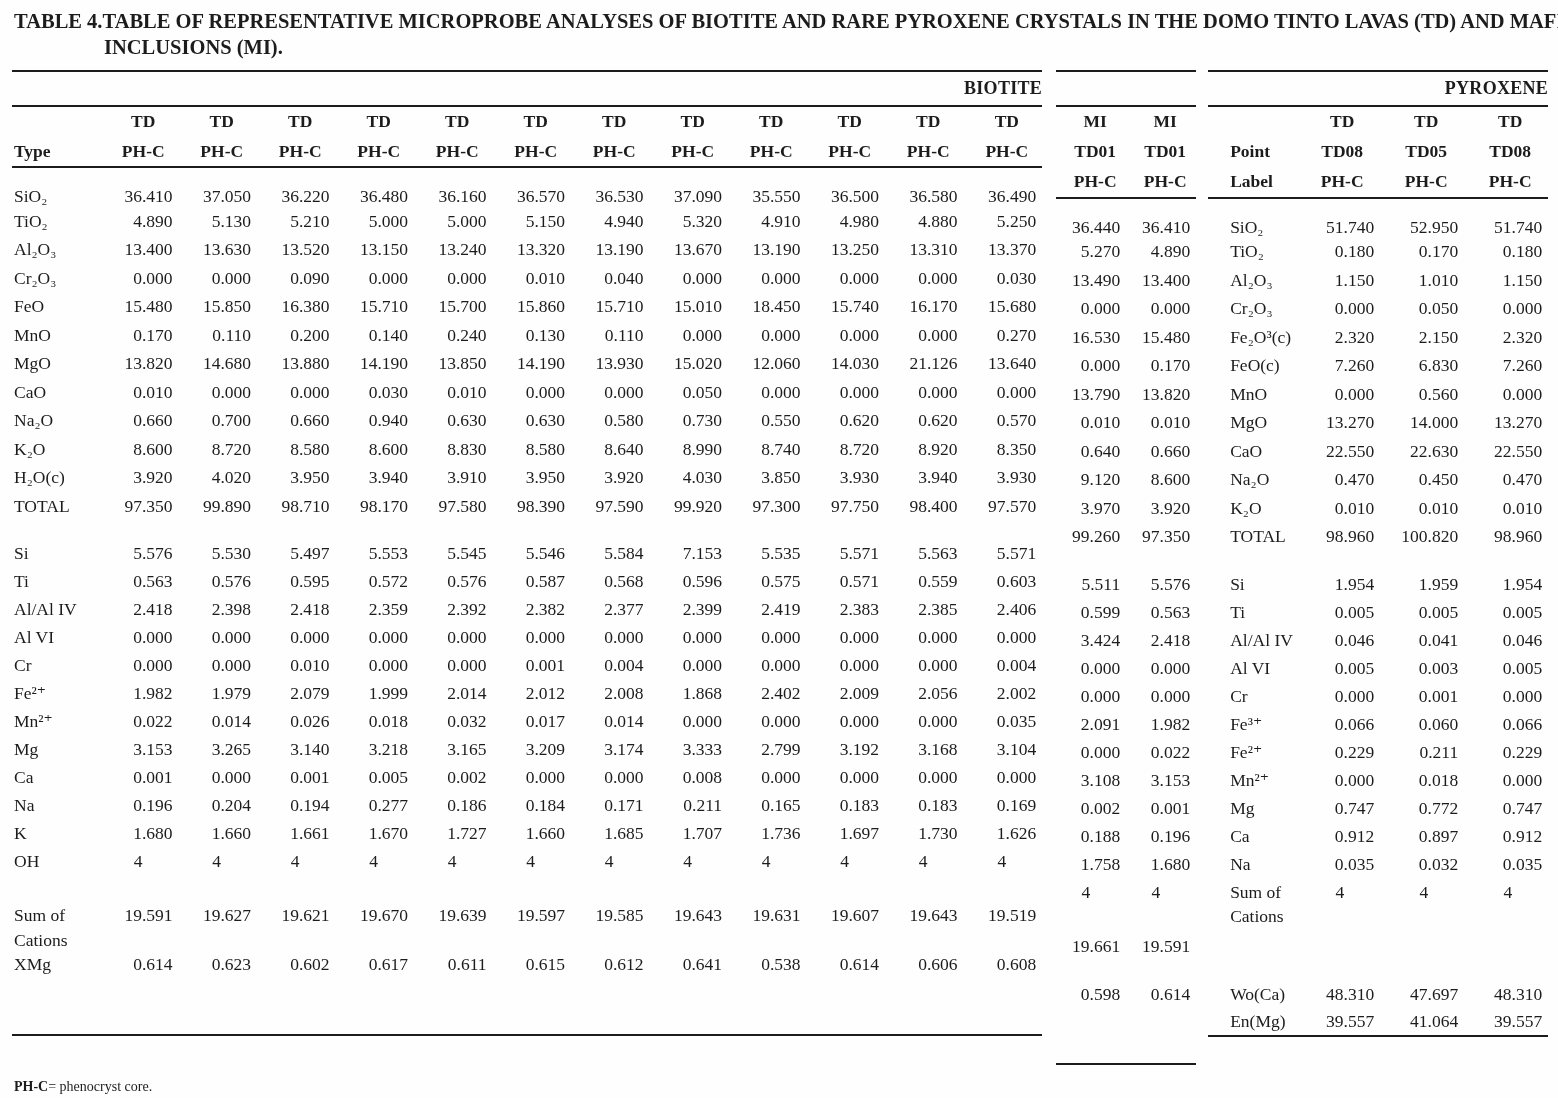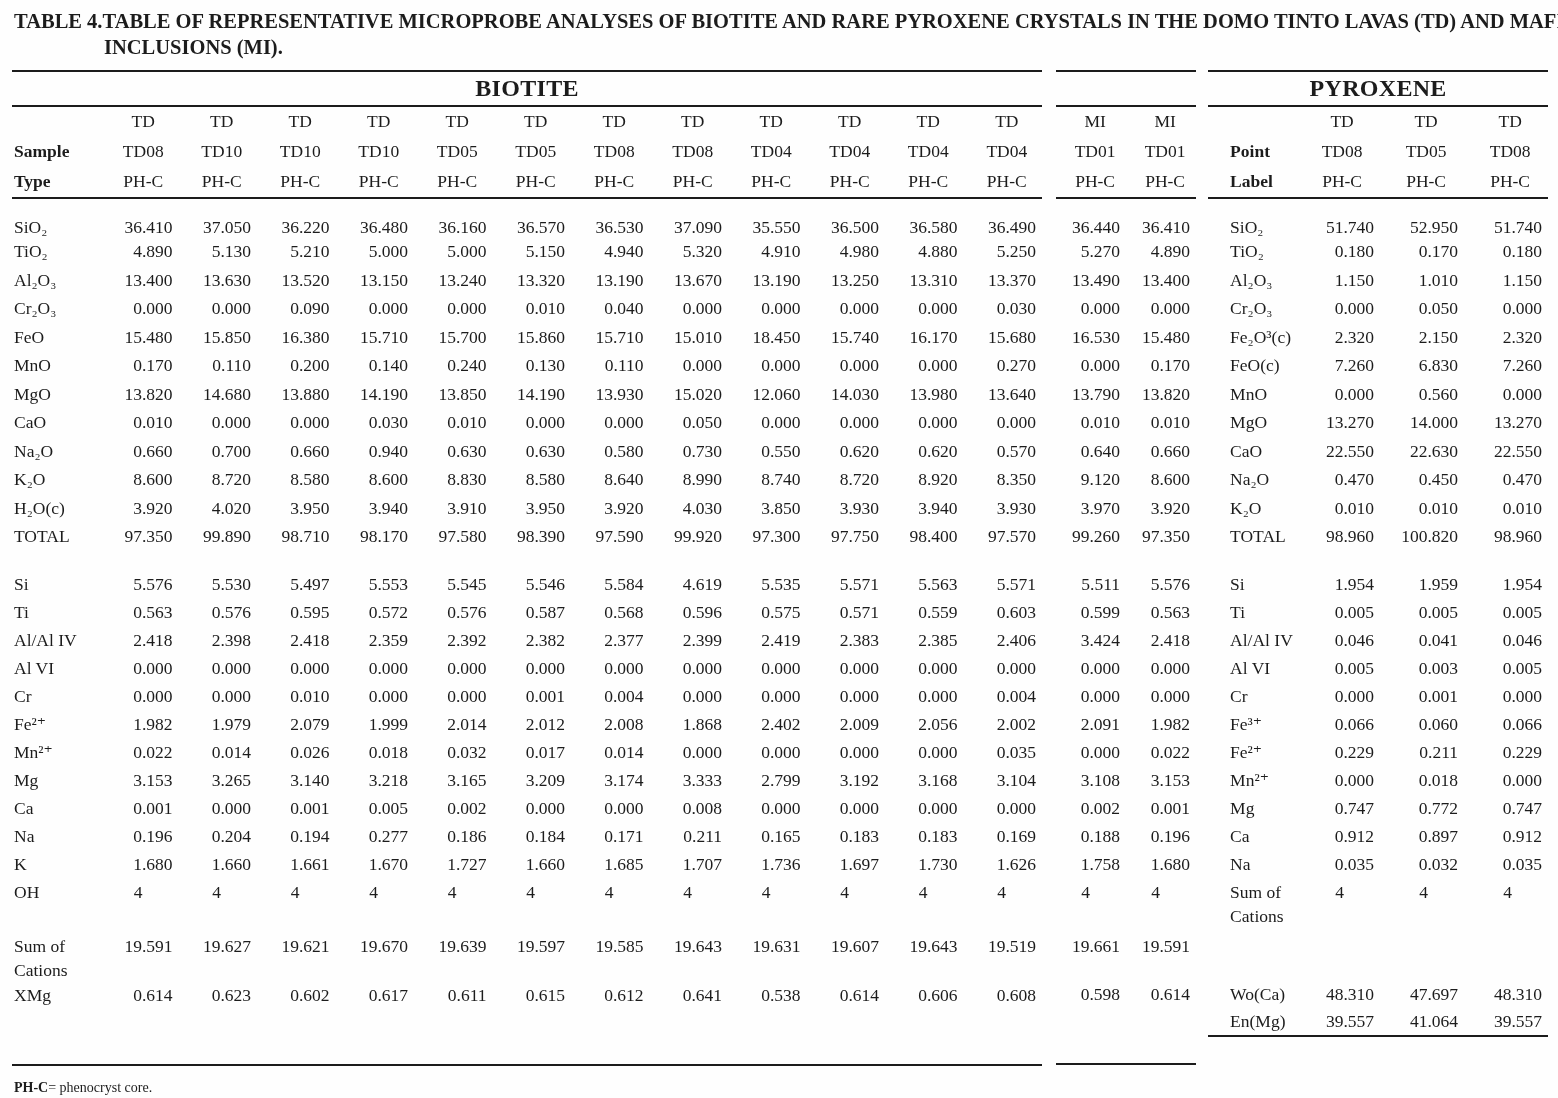--- a/index.html
+++ b/index.html
@@ -18,39 +18,39 @@
   }
   #biotite-table{width:1030px;}
   #mi-table{width:140px;margin-left:14px;}
   #pyroxene-table{width:340px;margin-left:12px;}
   #biotite-table col.c-lbl{width:88px;}
   #biotite-table col.c-num{width:78.5px;}
   #mi-table col.c-num{width:70px;}
   #pyroxene-table col.c-lbl{width:88px;}
   #pyroxene-table col.c-num{width:84px;}
   td{padding:0;vertical-align:middle;white-space:nowrap;overflow:visible;}
-  .grp{font-weight:bold;text-align:center;font-size:24px;letter-spacing:.3px;}
+  .grp{font-weight:bold;text-align:right;font-size:18px;letter-spacing:.3px;}
   tr.r-group td{border-bottom:2px solid #1c1c1c;}
   tr.r-hlast td{border-bottom:2px solid #1c1c1c;}
   tr.r-group{height:35px;}
   tr.r-h{height:30.5px;}
   tr.r-oxf{height:34.5px;}
   tr.r-oxf td{padding-top:18px;}
   tr.r-ox{height:28.5px;}
   tr.r-sp1{height:19px;}
   tr.r-cat{height:28px;}
   tr.r-l2{height:26px;}
   tr.r-l2 td{vertical-align:top;}
   tr.r-sum{height:28px;}
   tr.r-sum2{height:20px;}
   tr.r-sum2 td{vertical-align:top;}
   tr.r-end{height:28px;}
   td.lbl{text-align:left;padding-left:2px;}
   #pyroxene-table td.lbl{padding-left:22px;}
-  td.hc{text-align:center;font-weight:normal;padding-left:8px;margin-top:8px;}
+  td.hc{text-align:center;font-weight:bold;padding-left:8px;margin-top:8px;}
   td.b,.b{font-weight:bold;}
   td.num{text-align:right;padding-right:6px;}
   td.num.int{padding-right:36px;}
   .footnote{margin:14px 0 0 14px;font-size:14px;}
 </style>
 </head>
 <body>
 
 <div class="title">
   <div><span class="pref">TABLE 4.</span><span>TABLE OF REPRESENTATIVE MICROPROBE ANALYSES OF BIOTITE AND RARE PYROXENE CRYSTALS IN THE DOMO TINTO LAVAS (TD) AND MAFIC</span></div>
@@ -86,35 +86,20 @@
           <td class="hc">TD</td>
           <td class="hc">TD</td>
           <td class="hc">TD</td>
           <td class="hc">TD</td>
           <td class="hc">TD</td>
           <td class="hc">TD</td>
           <td class="hc">TD</td>
           <td class="hc">TD</td>
           <td class="hc">TD</td>
         </tr>
-        <tr class="r-h">
-          <td class="lbl b">Sample</td>
-          <td class="hc">TD08</td>
-          <td class="hc">TD10</td>
-          <td class="hc">TD10</td>
-          <td class="hc">TD10</td>
-          <td class="hc">TD05</td>
-          <td class="hc">TD05</td>
-          <td class="hc">TD08</td>
-          <td class="hc">TD08</td>
-          <td class="hc">TD04</td>
-          <td class="hc">TD04</td>
-          <td class="hc">TD04</td>
-          <td class="hc">TD04</td>
-        </tr>
         <tr class="r-h r-hlast">
           <td class="lbl b">Type</td>
           <td class="hc">PH-C</td>
           <td class="hc">PH-C</td>
           <td class="hc">PH-C</td>
           <td class="hc">PH-C</td>
           <td class="hc">PH-C</td>
           <td class="hc">PH-C</td>
           <td class="hc">PH-C</td>
           <td class="hc">PH-C</td>
@@ -218,21 +203,21 @@
           <td class="num">13.820</td>
           <td class="num">14.680</td>
           <td class="num">13.880</td>
           <td class="num">14.190</td>
           <td class="num">13.850</td>
           <td class="num">14.190</td>
           <td class="num">13.930</td>
           <td class="num">15.020</td>
           <td class="num">12.060</td>
           <td class="num">14.030</td>
-          <td class="num">13.980</td>
+          <td class="num">21.126</td>
           <td class="num">13.640</td>
         </tr>
         <tr class="r-ox">
           <td class="lbl">CaO</td>
           <td class="num">0.010</td>
           <td class="num">0.000</td>
           <td class="num">0.000</td>
           <td class="num">0.030</td>
           <td class="num">0.010</td>
           <td class="num">0.000</td>
@@ -308,21 +293,21 @@
         </tr>
         <tr class="r-cat">
           <td class="lbl">Si</td>
           <td class="num">5.576</td>
           <td class="num">5.530</td>
           <td class="num">5.497</td>
           <td class="num">5.553</td>
           <td class="num">5.545</td>
           <td class="num">5.546</td>
           <td class="num">5.584</td>
-          <td class="num">4.619</td>
+          <td class="num">7.153</td>
           <td class="num">5.535</td>
           <td class="num">5.571</td>
           <td class="num">5.563</td>
           <td class="num">5.571</td>
         </tr>
         <tr class="r-cat">
           <td class="lbl">Ti</td>
           <td class="num">0.563</td>
           <td class="num">0.576</td>
           <td class="num">0.595</td>

